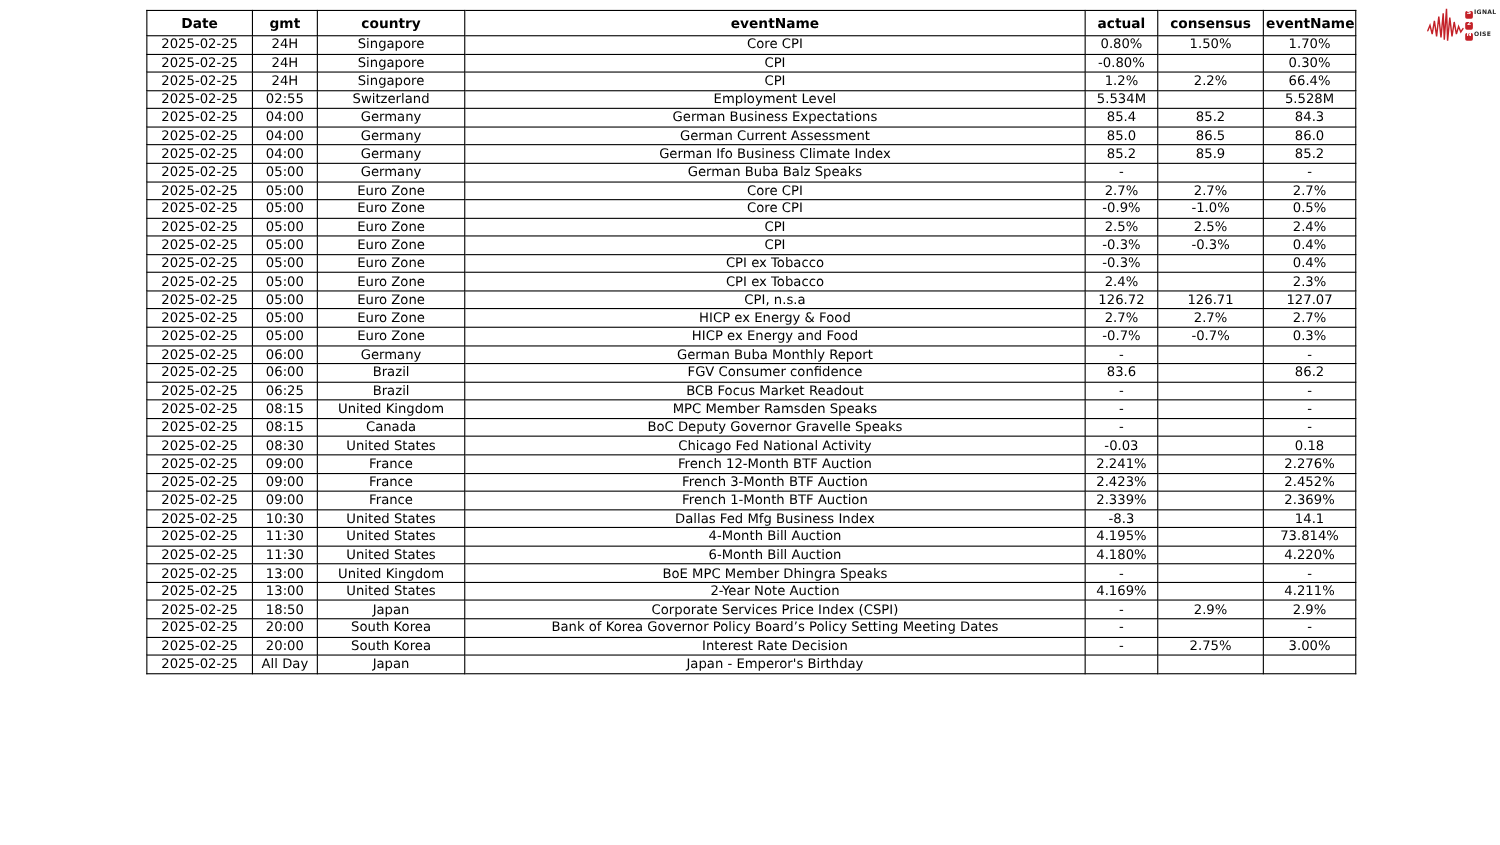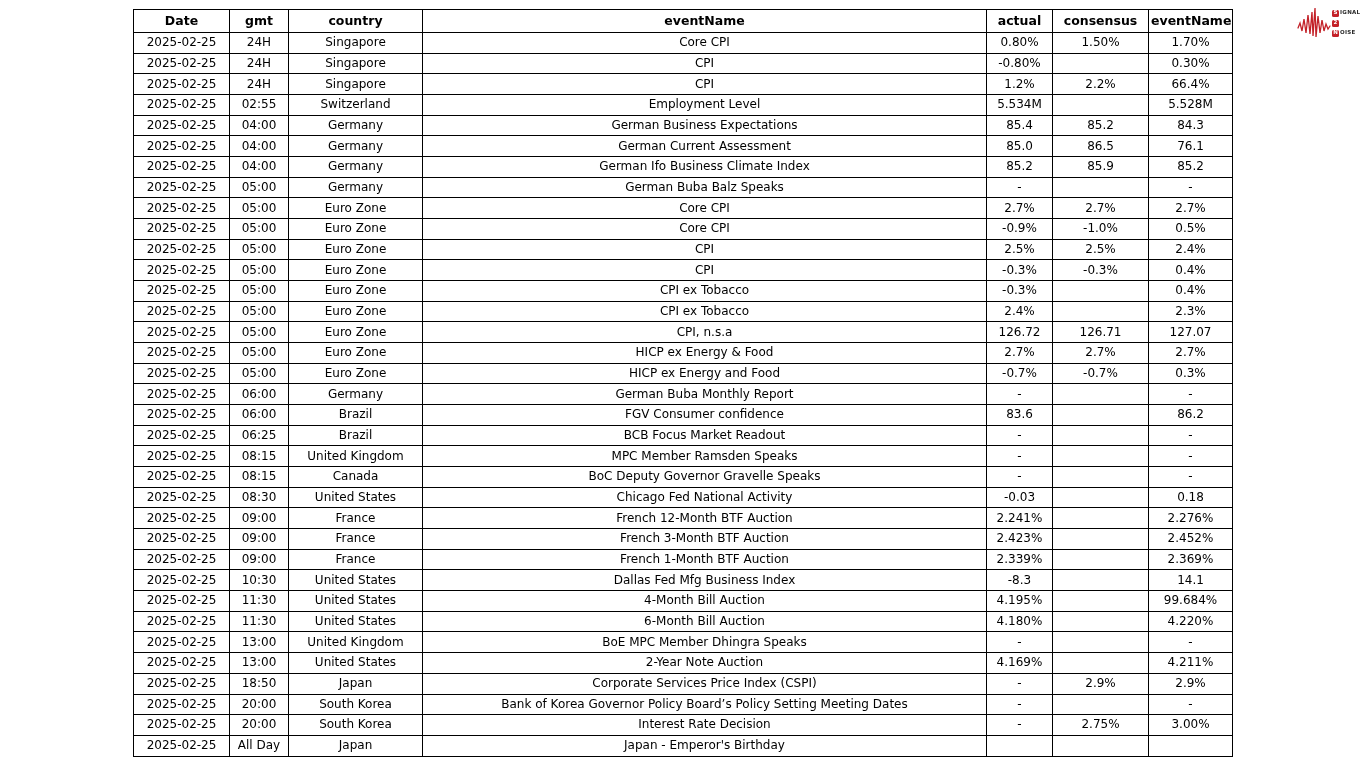--- a/index.html
+++ b/index.html
@@ -16,21 +16,21 @@
     position: relative;
     width: 1364px;
     height: 768px;
     background: #ffffff;
   }
   table.event-table {
     position: absolute;
     left: 133px;
     top: 9px;
     width: 1099px;
-    height: 748px;
+    height: 604px;
     border-collapse: collapse;
     table-layout: fixed;
     background: #ffffff;
   }
   table.event-table th,
   table.event-table td {
     border: 1px solid #000000;
     text-align: center;
     vertical-align: middle;
     padding: 0 2px;
@@ -162,21 +162,21 @@
           <td>85.2</td>
           <td>84.3</td>
         </tr>
         <tr>
           <td>2025-02-25</td>
           <td>04:00</td>
           <td>Germany</td>
           <td>German Current Assessment</td>
           <td>85.0</td>
           <td>86.5</td>
-          <td>76.1</td>
+          <td>86.0</td>
         </tr>
         <tr>
           <td>2025-02-25</td>
           <td>04:00</td>
           <td>Germany</td>
           <td>German Ifo Business Climate Index</td>
           <td>85.2</td>
           <td>85.9</td>
           <td>85.2</td>
         </tr>
@@ -360,21 +360,21 @@
           <td></td>
           <td>14.1</td>
         </tr>
         <tr>
           <td>2025-02-25</td>
           <td>11:30</td>
           <td>United States</td>
           <td>4-Month Bill Auction</td>
           <td>4.195%</td>
           <td></td>
-          <td>99.684%</td>
+          <td>73.814%</td>
         </tr>
         <tr>
           <td>2025-02-25</td>
           <td>11:30</td>
           <td>United States</td>
           <td>6-Month Bill Auction</td>
           <td>4.180%</td>
           <td></td>
           <td>4.220%</td>
         </tr>

